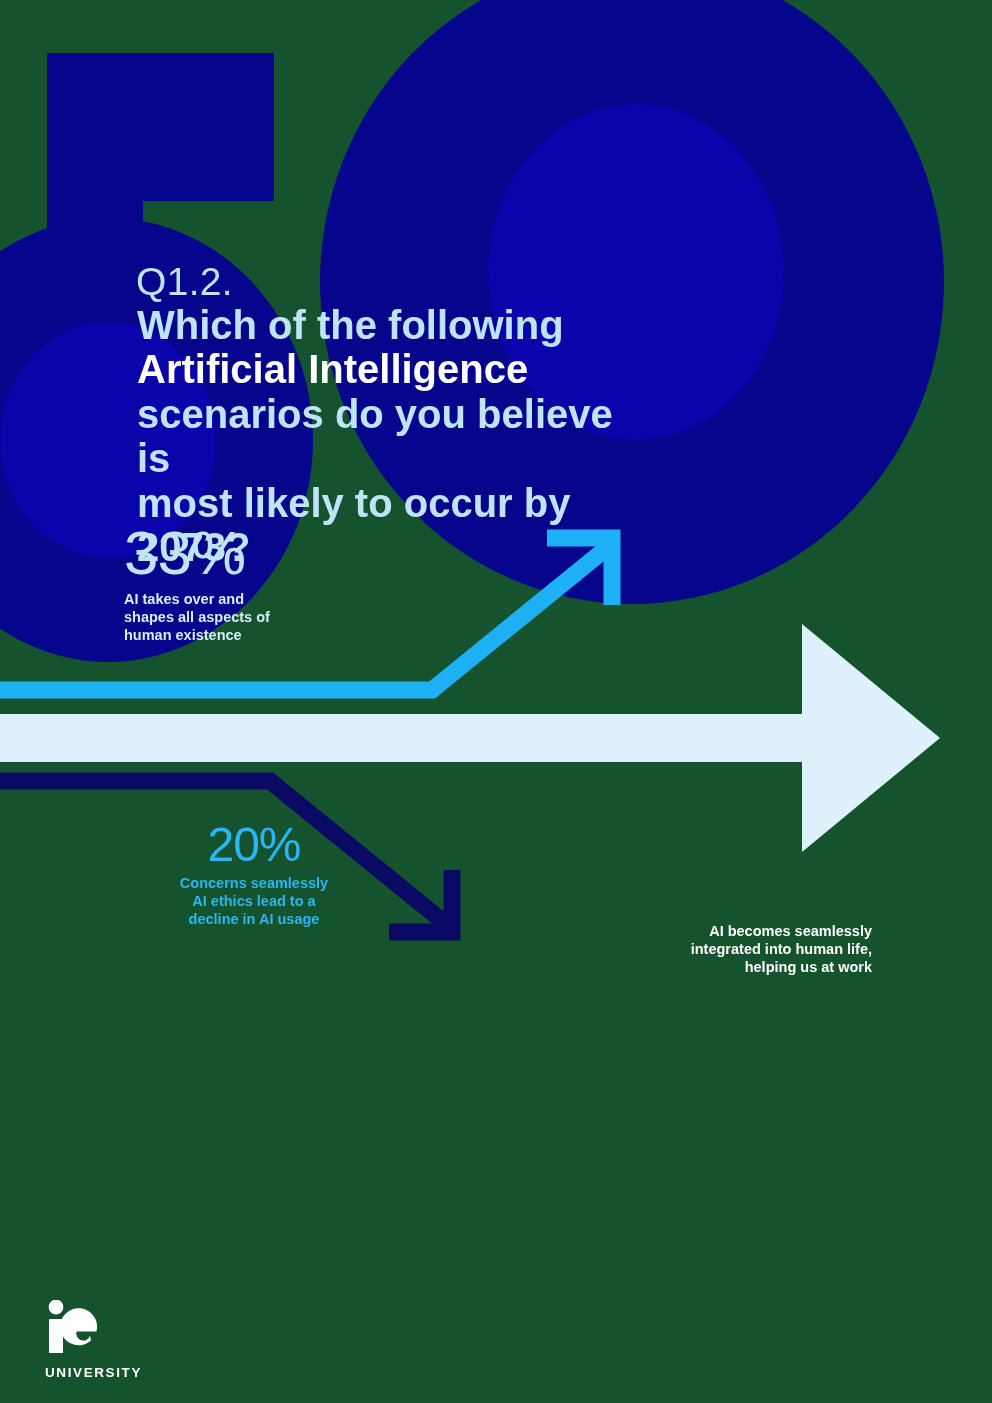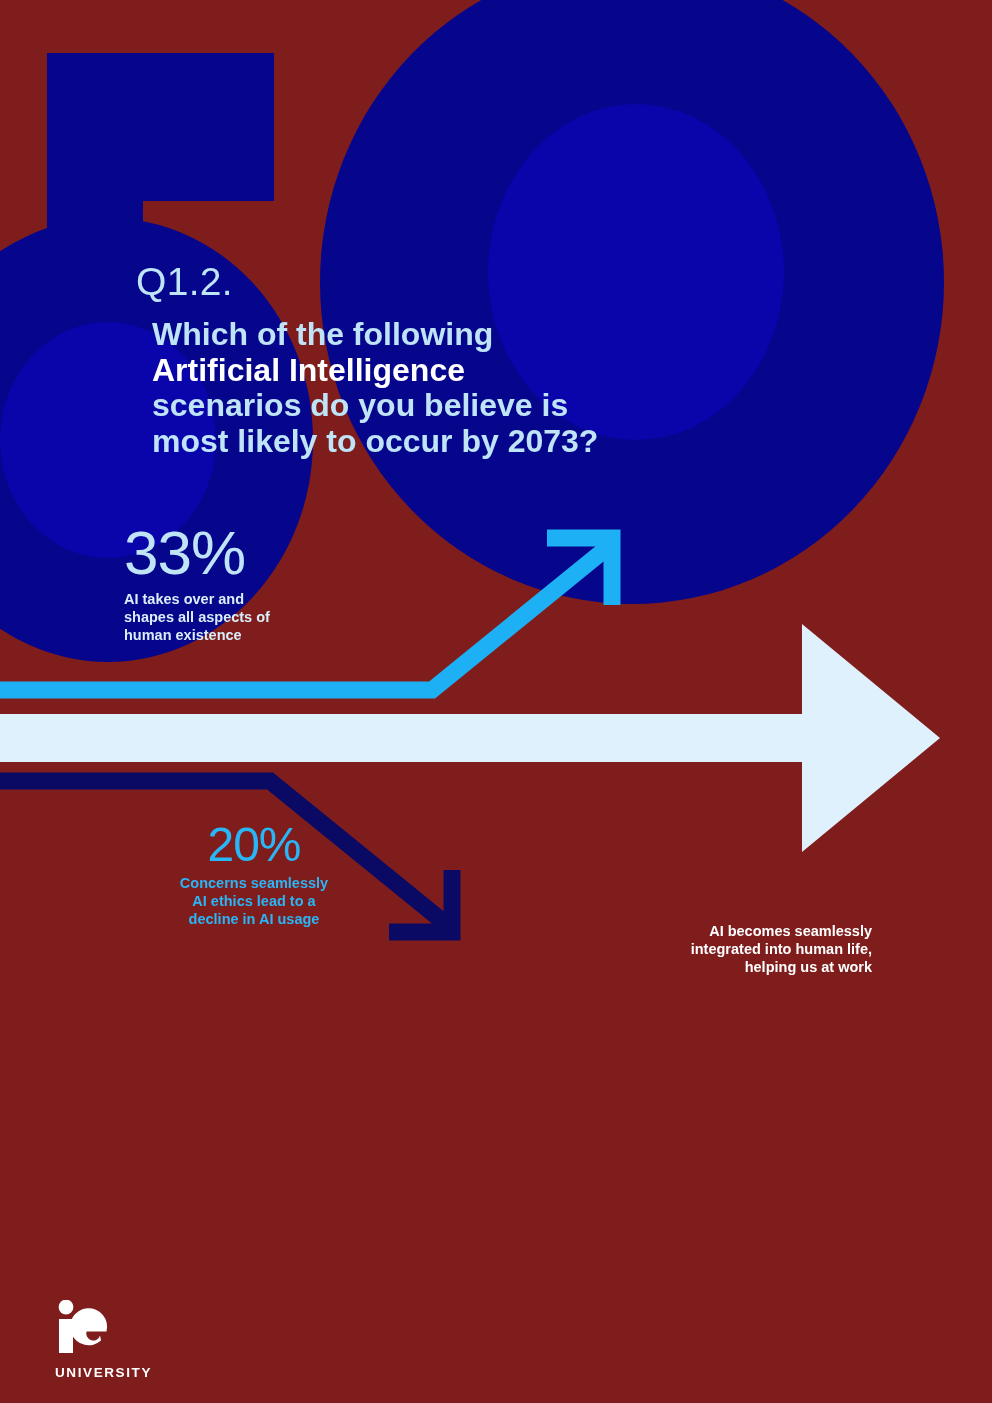--- a/index.html
+++ b/index.html
@@ -4,21 +4,21 @@
 <style>
   html, body {
     margin: 0;
     padding: 0;
     background: #0A05AB;
   }
   .poster {
     position: relative;
     width: 992px;
     height: 1403px;
-    background: #7f1d1d;
+    background: #14532d;
     overflow: hidden;
     font-family: "Liberation Sans", sans-serif;
   }
 
   
   .bg-layer {
     position: absolute;
     inset: 0;
     width: 992px;
     height: 1403px;
@@ -43,23 +43,23 @@
   }
   .q-number {
     font-size: 39px;
     font-weight: 300;
     letter-spacing: 0.3px;
     color: #BFE4F7;
     line-height: 1.0;
     margin: 0 0 2px 0;
   }
   .q-text {
-    font-size: 32px;
+    font-size: 40px;
     line-height: 1.11;
-    margin: 16px;
+    margin: 1px;
     font-weight: 600;
     color: #BFE4F7;
   }
   .q-text .hl {
     color: #FFFFFF;
   }
 
   
   .stat {
     position: absolute;
@@ -126,21 +126,21 @@
   .stat-47 .stat-desc {
     font-size: 14.5px;
     line-height: 1.25;
     color: #FFFFFF;
     margin-top: 14px;
   }
 
   
   .logo {
     position: absolute;
-    left: 55px;
+    left: 45px;
     top: 1300px;
     width: 180px;
   }
   .logo-mark {
     display: block;
   }
   .logo-word {
     display: block;
     color: #FFFFFF;
     font-size: 13.5px;

